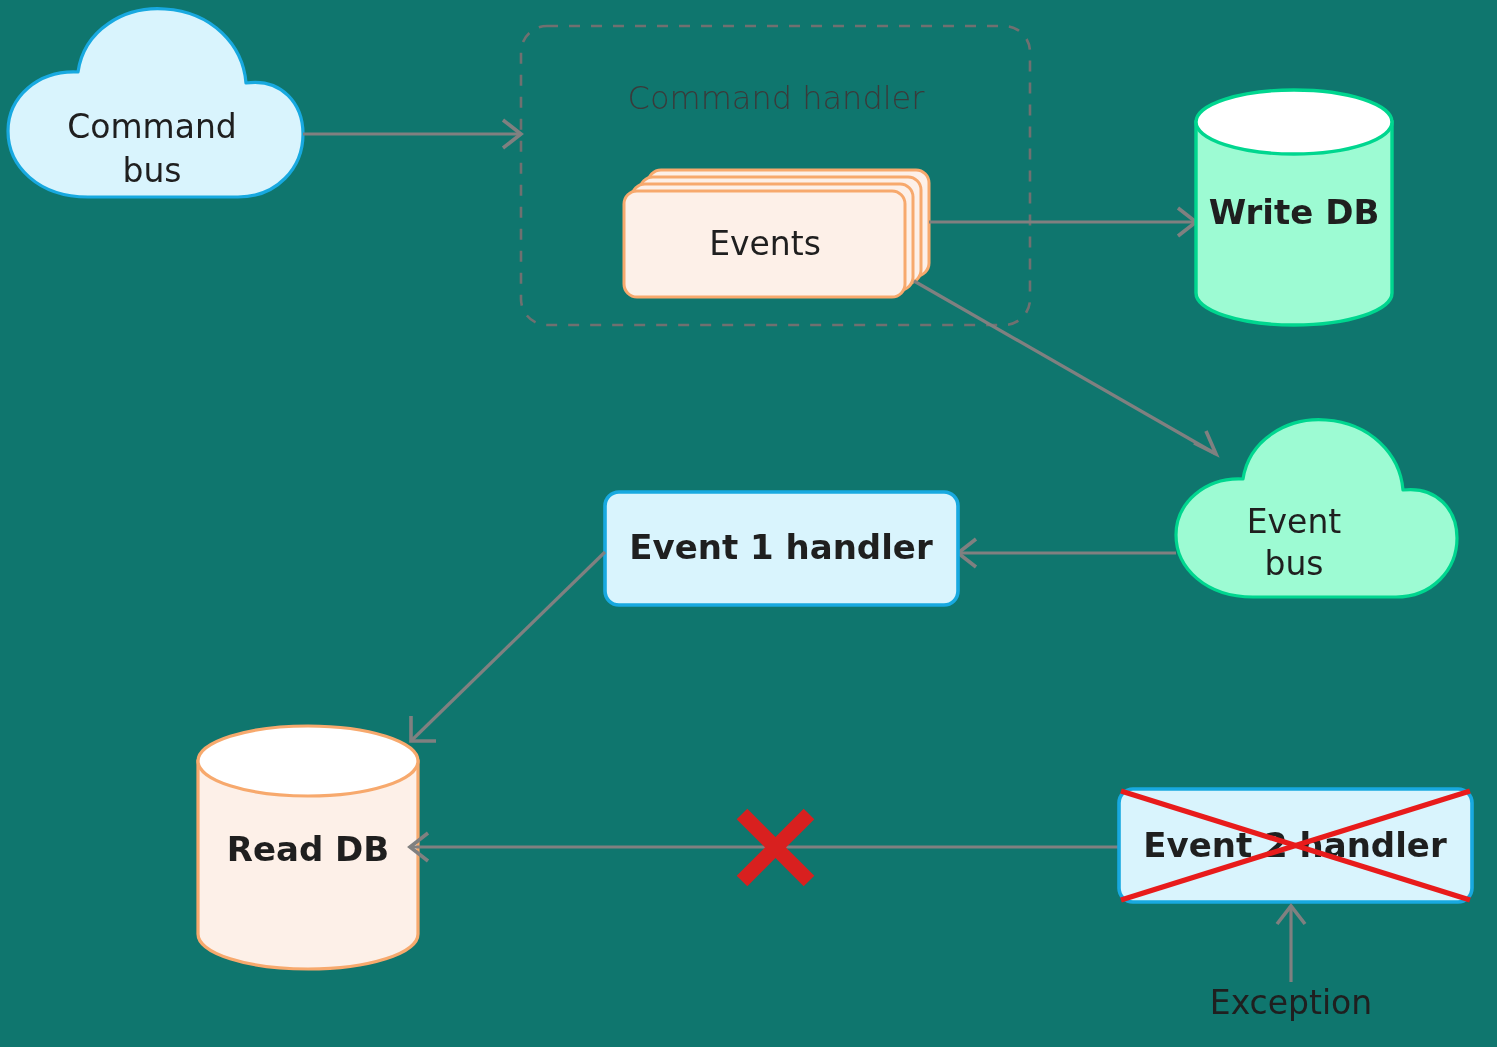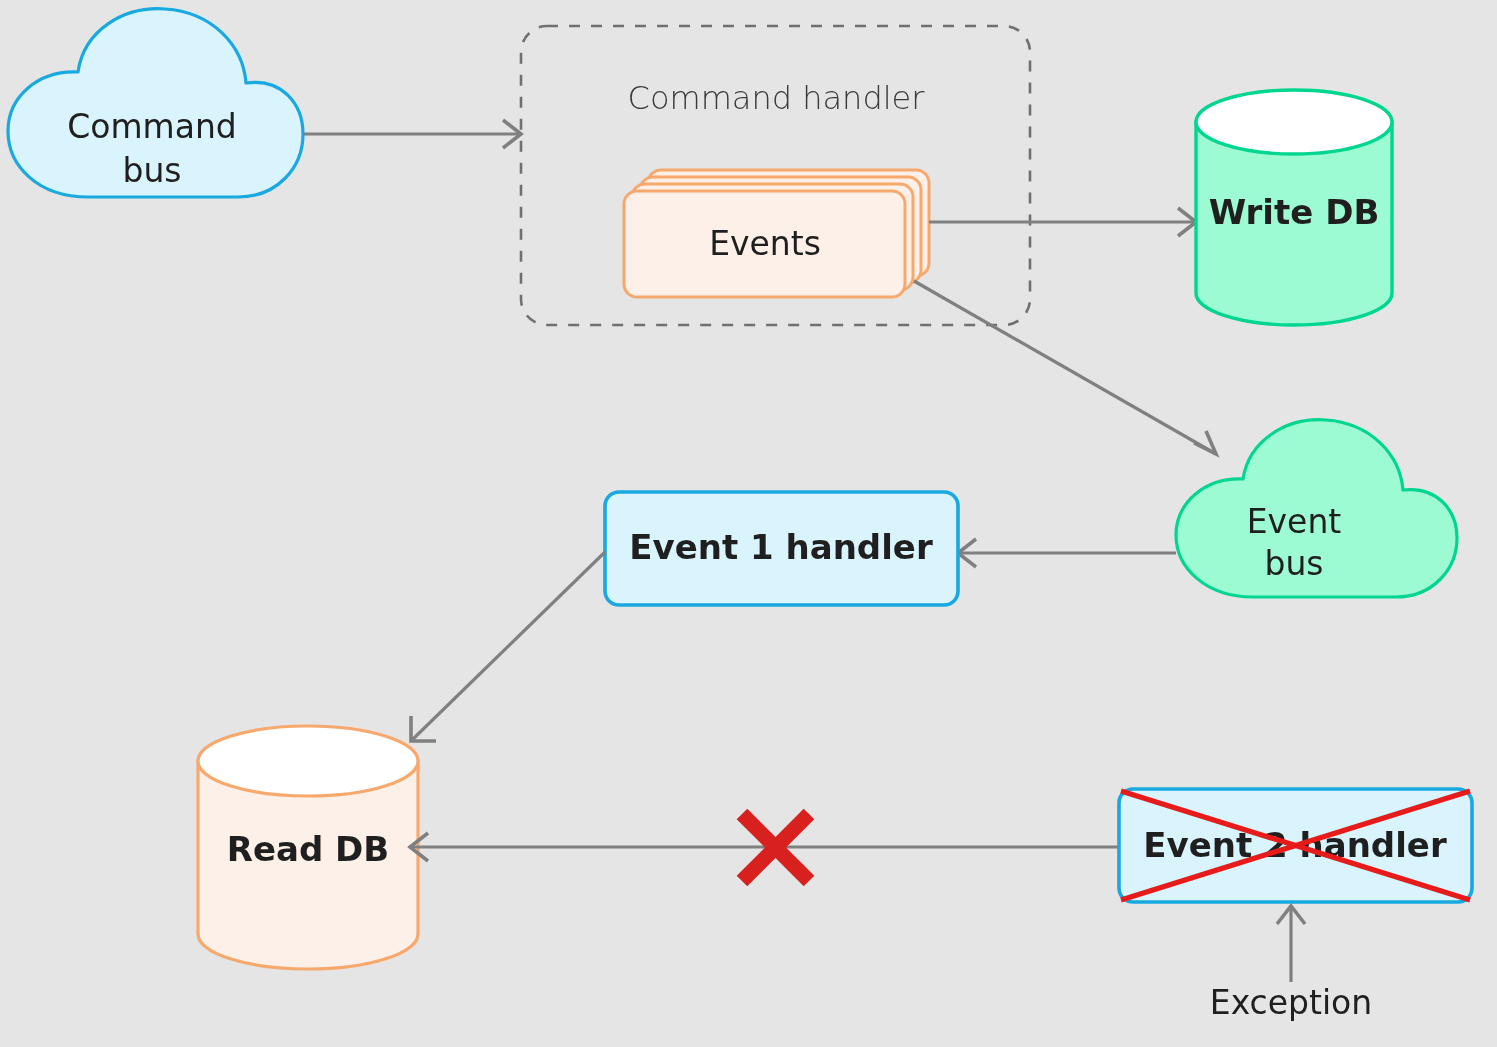--- a/index.html
+++ b/index.html
@@ -8,21 +8,21 @@
     padding: 0;
     background: #ffffff;
   }
   body {
     font-family: "DejaVu Sans", "Liberation Sans", sans-serif;
   }
   #diagram-root {
     position: relative;
     width: 1497px;
     height: 1047px;
-    background: #e5e5e5;
+    background: #0f766e;
     overflow: hidden;
   }
   svg#diagram-canvas {
     position: absolute;
     top: 0;
     left: 0;
     width: 1497px;
     height: 1047px;
   }
   .node-label {

